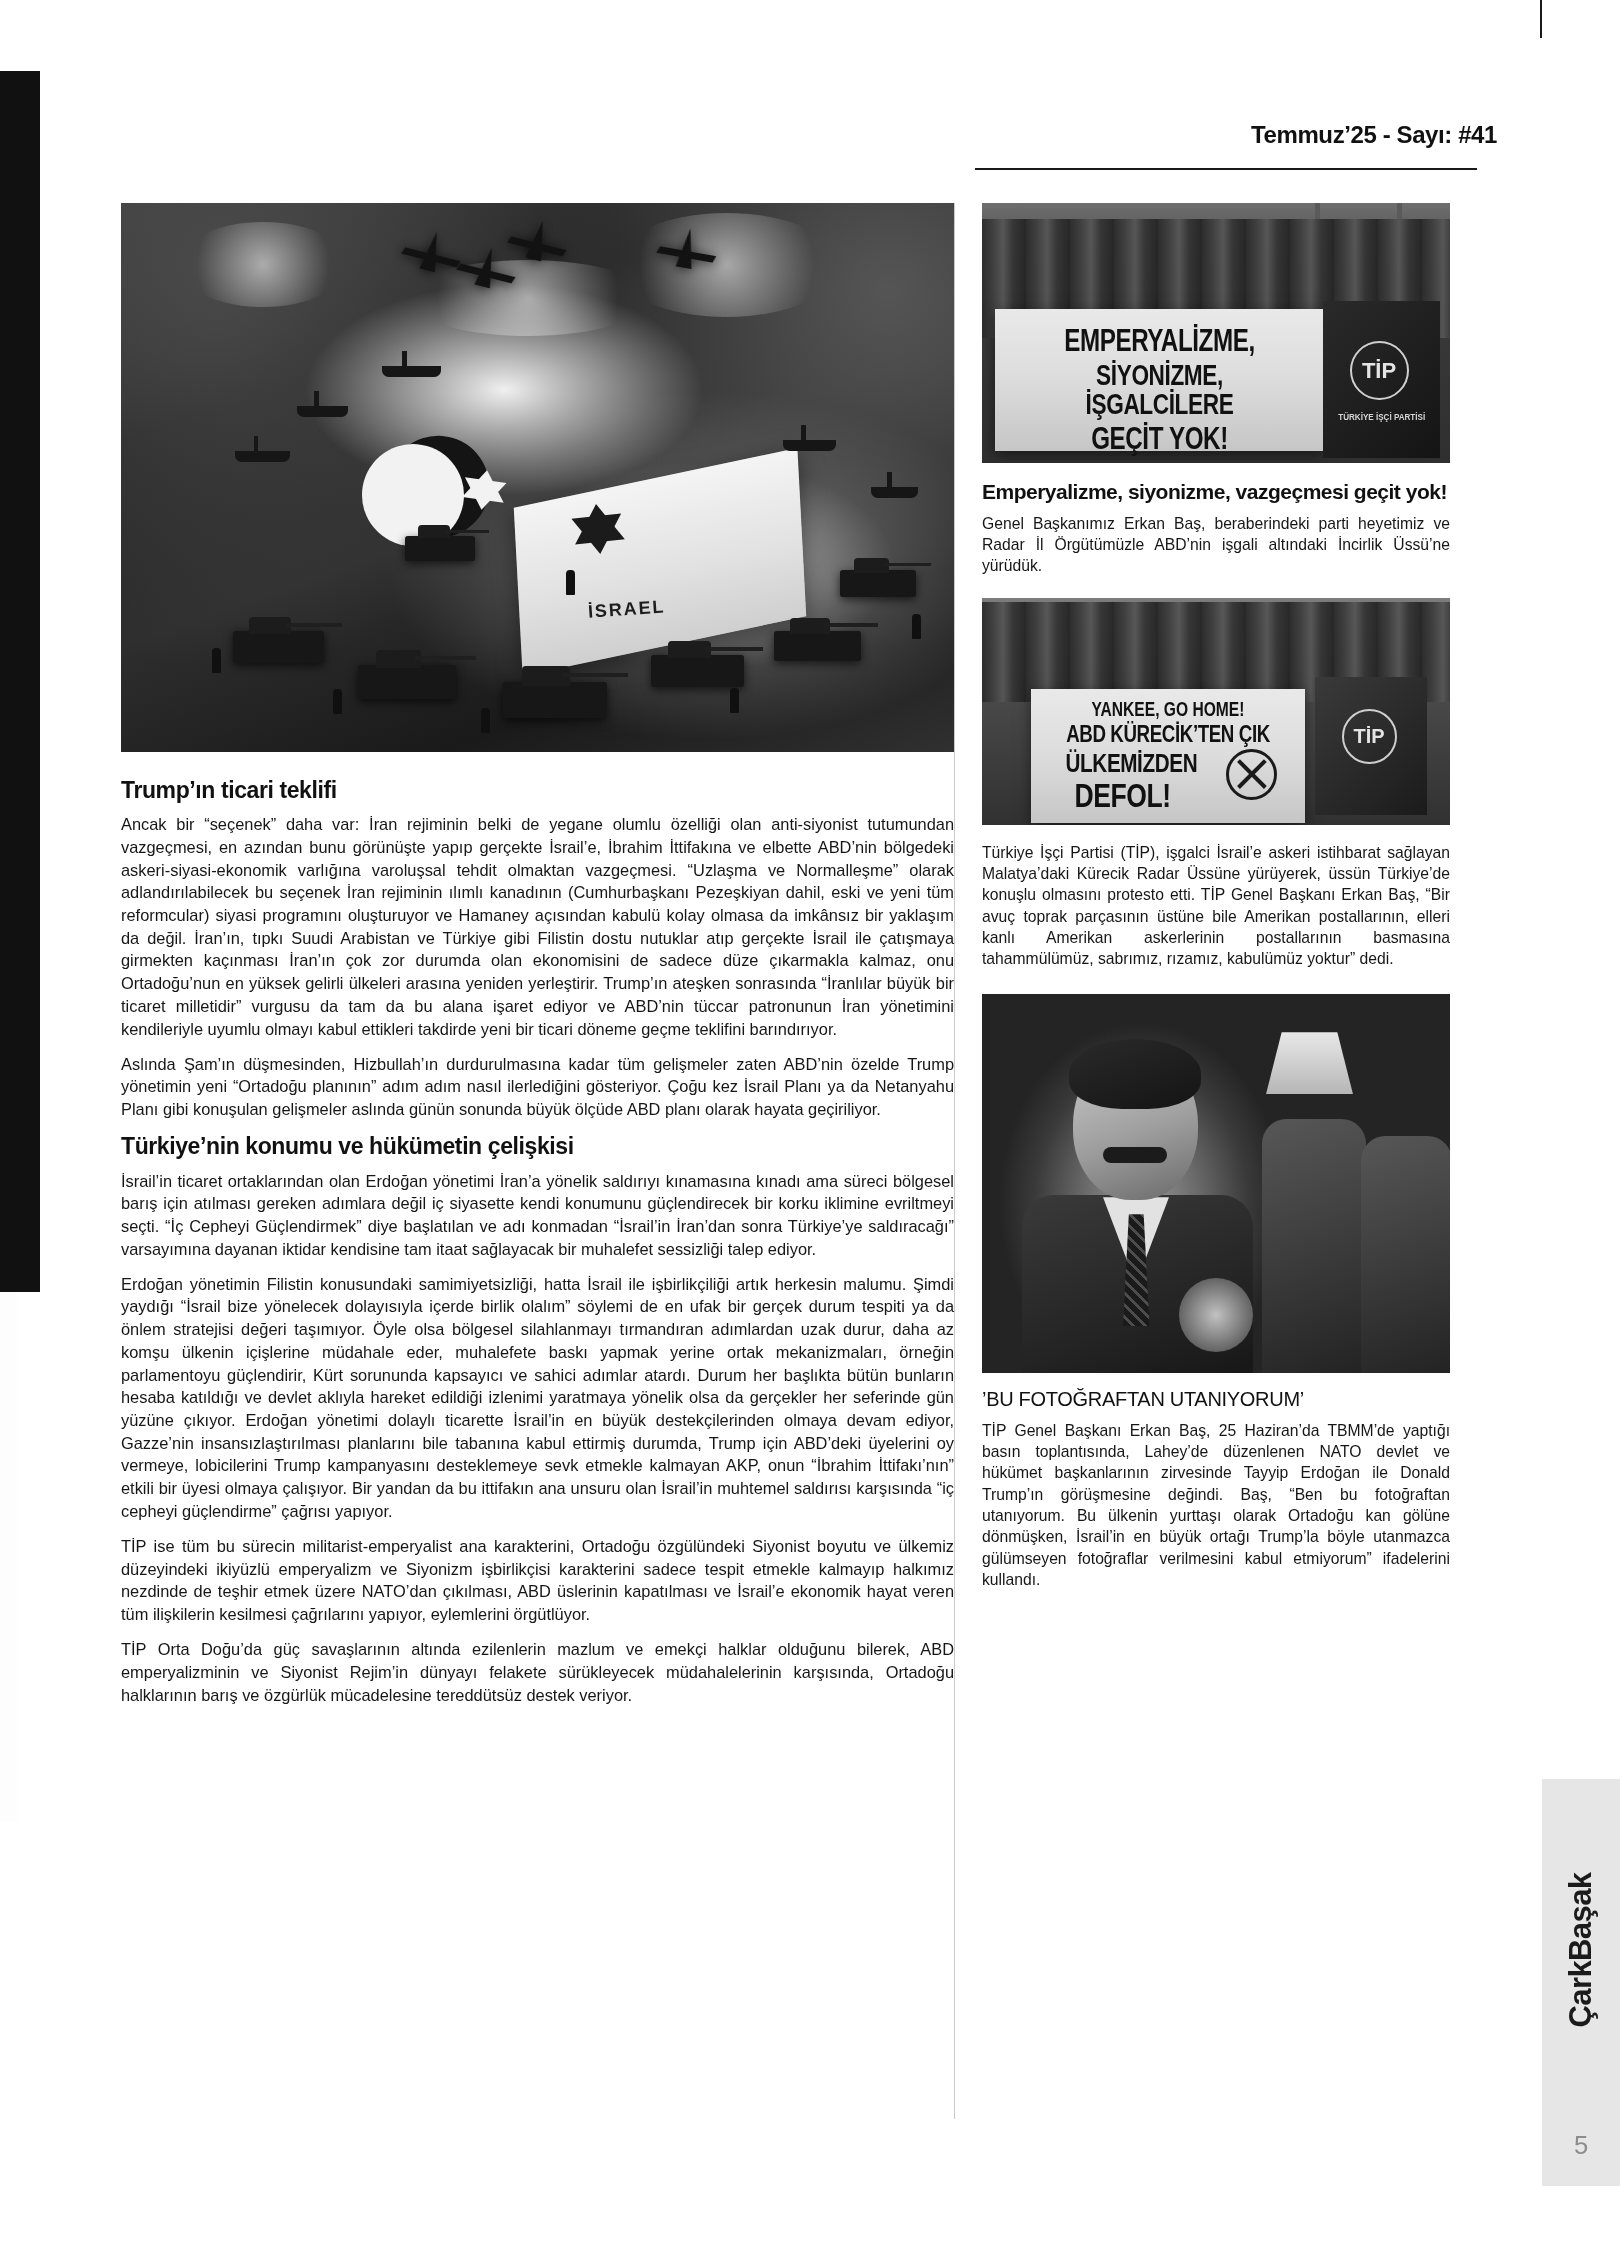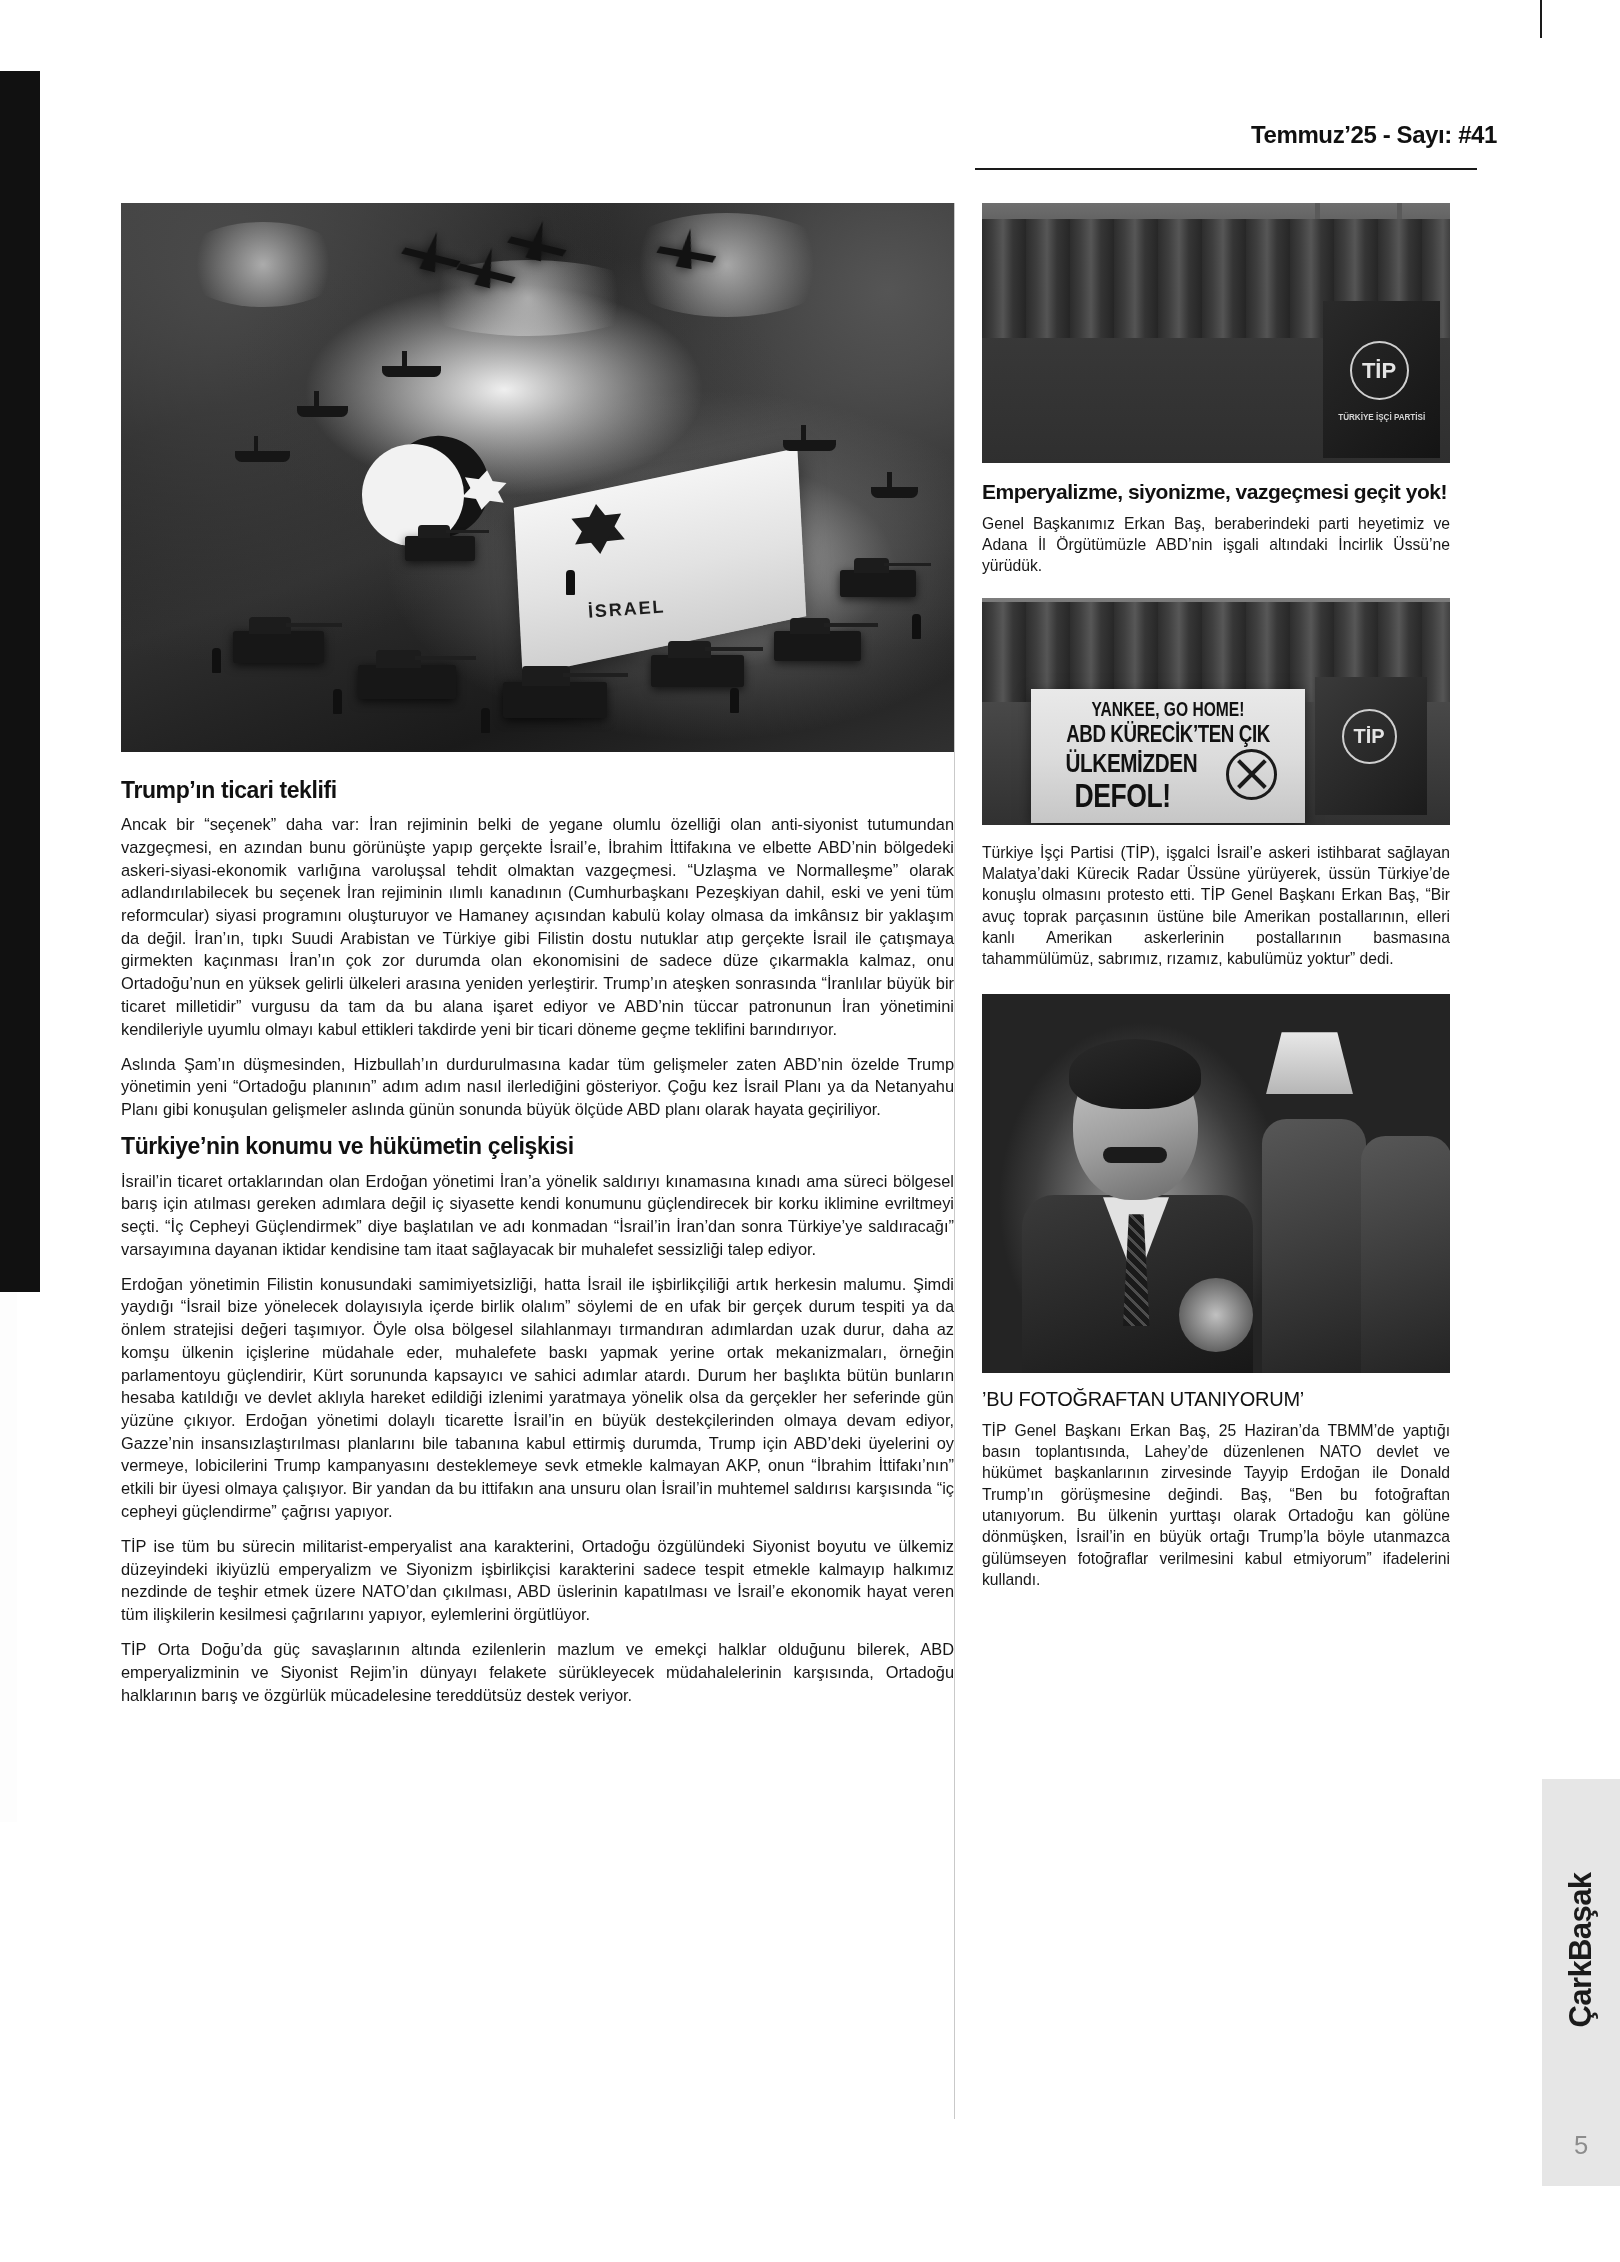--- a/index.html
+++ b/index.html
@@ -448,31 +448,36 @@
   <p class="body">TİP Orta Doğu’da güç savaşlarının altında ezilenlerin mazlum ve emekçi halklar olduğunu bilerek, ABD emperyalizminin ve Siyonist Rejim’in dünyayı felakete sürükleyecek müdahalelerinin karşısında, Ortadoğu halklarının barış ve özgürlük mücadelesine tereddütsüz destek veriyor.</p>
 </div>
 
 <div class="col-right">
 
   <div class="photo photo-tip1">
     <div class="pole" style="left:333px; top:0; height:87px;"></div>
     <div class="pole" style="left:415px; top:0; height:70px;"></div>
     <div class="crowd-row"></div>
 
+    <div class="banner-white" style="left:13.2px; top:106px; width:329px; height:142px;">
+      <div class="banner-text" style="font-size:31px; margin-top:16px;">EMPERYALİZME,</div>
+      <div class="banner-text" style="font-size:29px; margin-top:4.7px;">SİYONİZME, İŞGALCİLERE</div>
+      <div class="banner-text" style="font-size:31px; margin-top:4.7px;">GEÇİT YOK!</div>
+    </div>
 
     <div class="tip-flag" style="left:341px; top:98px; width:117px; height:157px;">
       <div class="tip-logo" style="left:26.5px; top:40px; width:59px; height:59px; font-size:22px;">TİP</div>
       <div class="tip-flag-caption" style="left:3.8px; right:3.8px; top:110px; font-size:9.5px;">TÜRKİYE İŞÇİ PARTİSİ</div>
     </div>
   </div>
 
   <div style="height:17px;"></div>
 
   <h2 class="section-head-r">Emperyalizme, siyonizme, vazgeçmesi geçit yok!</h2>
-  <p class="body-r">Genel Başkanımız Erkan Baş, beraberindeki parti heyetimiz ve Adana İl Örgütümüzle ABD’nin işgali altındaki İncirlik Üssü’ne yürüdük.</p>
+  <p class="body-r">Genel Başkanımız Erkan Baş, beraberindeki parti heyetimiz ve Radar İl Örgütümüzle ABD’nin işgali altındaki İncirlik Üssü’ne yürüdük.</p>
 
   <div style="height:9.5px;"></div>
 
   <div class="photo photo-tip2">
     <div class="crowd-row" style="top:2%; height:44%;"></div>
 
     <div class="banner-white" style="left:49px; top:91px; width:274px; height:134px;">
       <div class="banner-text" style="font-size:20px; margin-top:10.4px; letter-spacing:0;">YANKEE, GO HOME!</div>
       <div class="banner-text" style="font-size:24px; margin-top:2.8px;">ABD KÜRECİK’TEN ÇIK</div>
       <div class="banner-text" style="font-size:26.5px; margin-top:3.8px; text-align:left; padding-left:5.7px;">ÜLKEMİZDEN</div>

